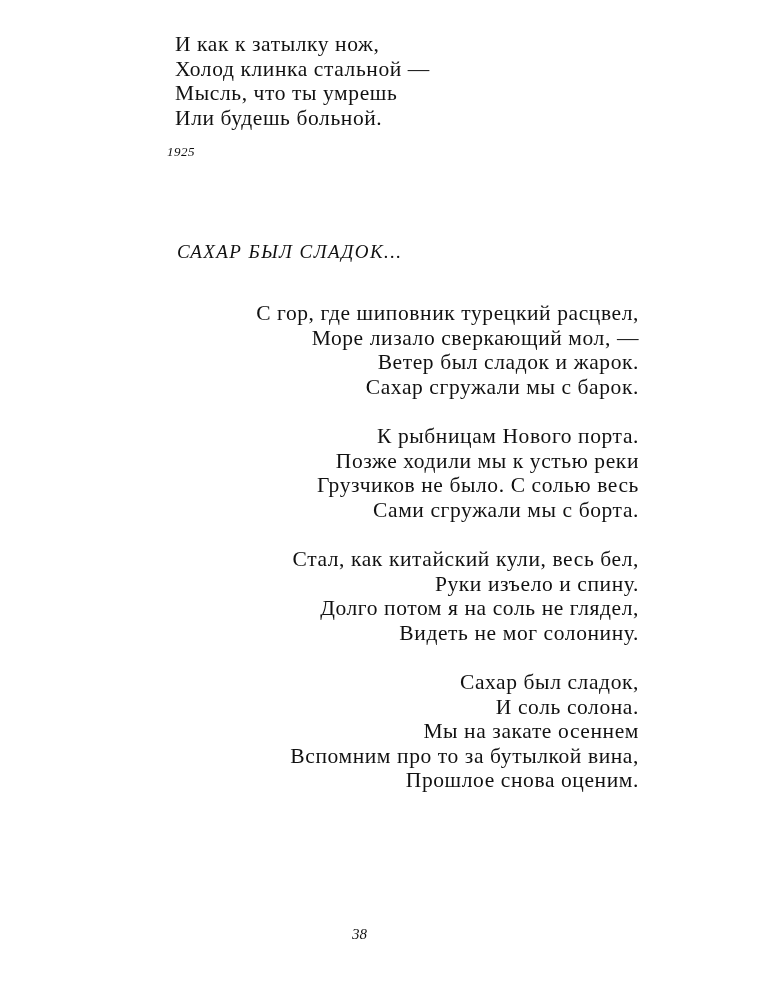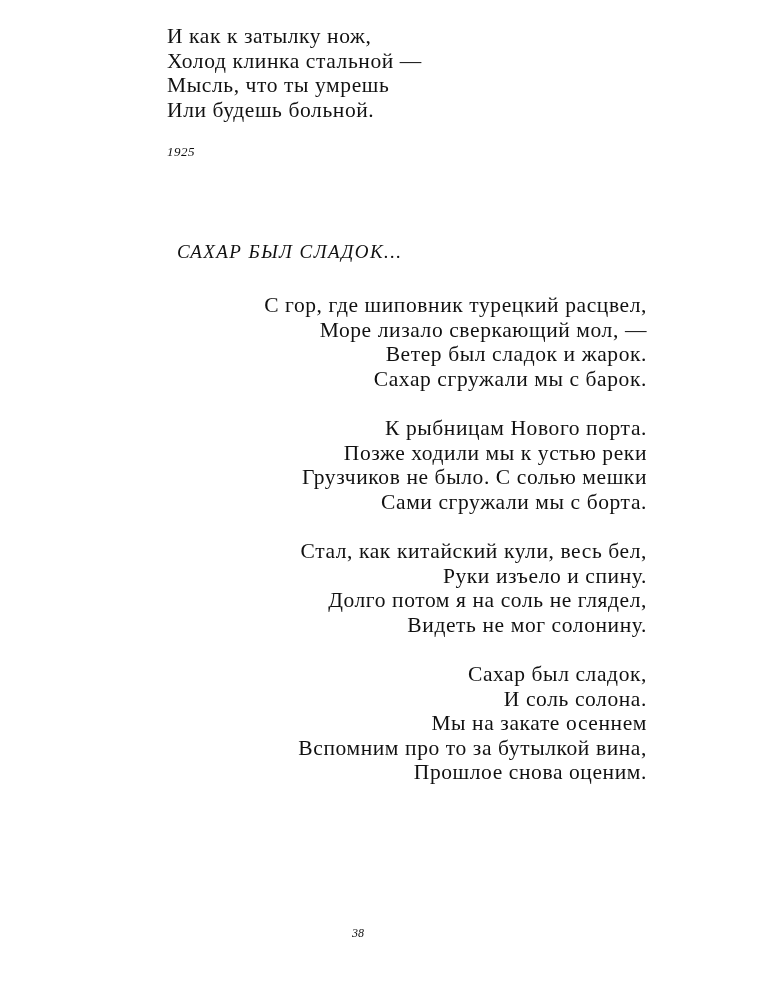--- a/index.html
+++ b/index.html
@@ -15,21 +15,21 @@
       color: #111111;
       font-family: "Liberation Serif", "DejaVu Serif", serif;
     }
     .page {
       position: absolute;
       left: 167px;
       top: 24px;
       width: 480px;
     }
     .stanza {
-      margin: 0;
+      margin: 8px;
     }
     .line {
       display: block;
       font-size: 21.5px;
       line-height: 24.6px;
       letter-spacing: 0.6px;
       white-space: nowrap;
     }
     .year {
       position: absolute;
@@ -56,21 +56,21 @@
       text-align: right;
     }
     .poem .stanza {
       margin-bottom: 24.6px;
     }
     .page-number {
       position: absolute;
       left: 352px;
       top: 926px;
       font-style: italic;
-      font-size: 12px;
+      font-size: 15px;
     }
   </style>
 </head>
 <body>
 
 <div class="page">
   <div class="stanza">
     <span class="line">И как к затылку нож,</span>
     <span class="line">Холод клинка стальной —</span>
     <span class="line">Мысль, что ты умрешь</span>
@@ -85,21 +85,21 @@
 <div class="poem">
   <div class="stanza">
     <span class="line">С гор, где шиповник турецкий расцвел,</span>
     <span class="line">Море лизало сверкающий мол, —</span>
     <span class="line">Ветер был сладок и жарок.</span>
     <span class="line">Сахар сгружали мы с барок.</span>
   </div>
   <div class="stanza">
     <span class="line">К рыбницам Нового порта.</span>
     <span class="line">Позже ходили мы к устью реки</span>
-    <span class="line">Грузчиков не было. С солью мешки</span>
+    <span class="line">Грузчиков не было. С солью весь</span>
     <span class="line">Сами сгружали мы с борта.</span>
   </div>
   <div class="stanza">
     <span class="line">Стал, как китайский кули, весь бел,</span>
     <span class="line">Руки изъело и спину.</span>
     <span class="line">Долго потом я на соль не глядел,</span>
     <span class="line">Видеть не мог солонину.</span>
   </div>
   <div class="stanza">
     <span class="line">Сахар был сладок,</span>

